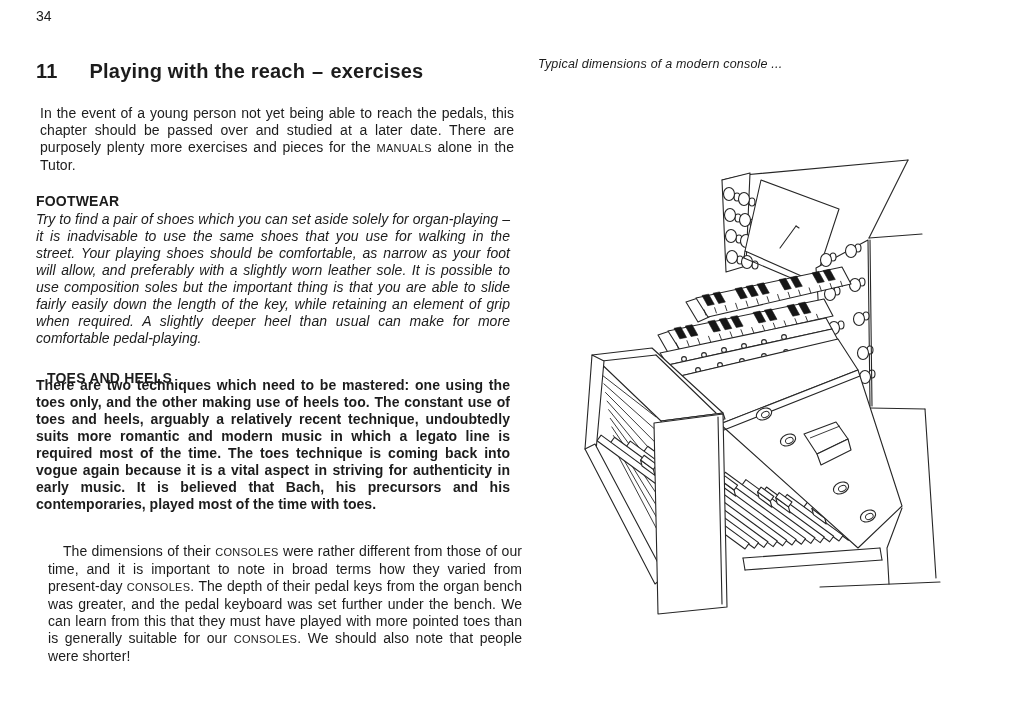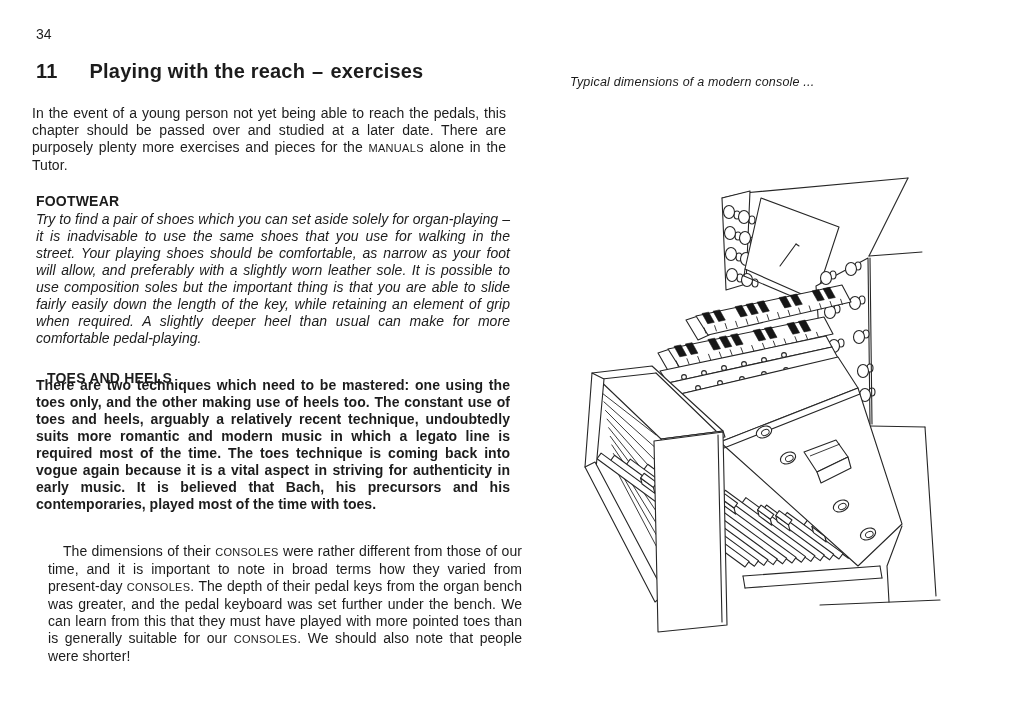--- a/index.html
+++ b/index.html
@@ -2,39 +2,39 @@
 <html><head>
 <meta charset="utf-8">
 <style>
   html,body{margin:0;padding:0;}
   body{
     width:1024px;height:724px;position:relative;overflow:hidden;
     background:#ffffff;
     font-family:"Liberation Sans","DejaVu Sans",sans-serif;
     color:#1c1c1c;
   }
-  .abs{position:absolute;margin-top:18px;}
+  .abs{position:absolute;}
   #pagenum{left:36px;top:8px;font-size:14px;}
   #heading{left:36px;top:60px;font-size:20px;font-weight:bold;letter-spacing:.2px;white-space:nowrap;}
   #heading .chno{margin-right:32px;}
   #heading .dash{margin:0 7px;}
   .body-text{
     width:474px;font-size:14px;line-height:17px;text-align:justify;
     letter-spacing:.05px;
   }
   .sec-head{font-size:14px;font-weight:bold;letter-spacing:.2px;}
   .sc{font-size:11px;letter-spacing:.3px;}
-  #intro{left:32px;top:105px;}
+  #intro{left:40px;top:105px;}
   #h-footwear{left:36px;top:193px;}
   #p-footwear{left:36px;top:211px;font-style:italic;}
   #h-toes{left:36px;top:359px;}
   #p-toes{left:36px;top:377px;font-weight:bold;}
   #p-closing{left:36px;top:531px;}
   #p-closing .para-inner{text-indent:15px;display:block;}
-  #fig-caption{left:570px;top:57px;font-size:12.5px;font-style:italic;letter-spacing:.2px;}
+  #fig-caption{left:538px;top:57px;font-size:12.5px;font-style:italic;letter-spacing:.2px;}
   #figure{left:558px;top:118px;width:466px;height:584px;}
   svg .ln{fill:none;stroke:#262626;stroke-width:1.1;stroke-linecap:round;stroke-linejoin:round;}
   svg .wh{fill:#ffffff;stroke:#262626;stroke-width:1.1;stroke-linejoin:round;}
   svg .bk{fill:#161616;stroke:#161616;stroke-width:.6;}
   svg .thin{fill:none;stroke:#262626;stroke-width:.9;}
 </style>
 </head>
 <body>
 
 <div class="abs" id="pagenum">34</div>

